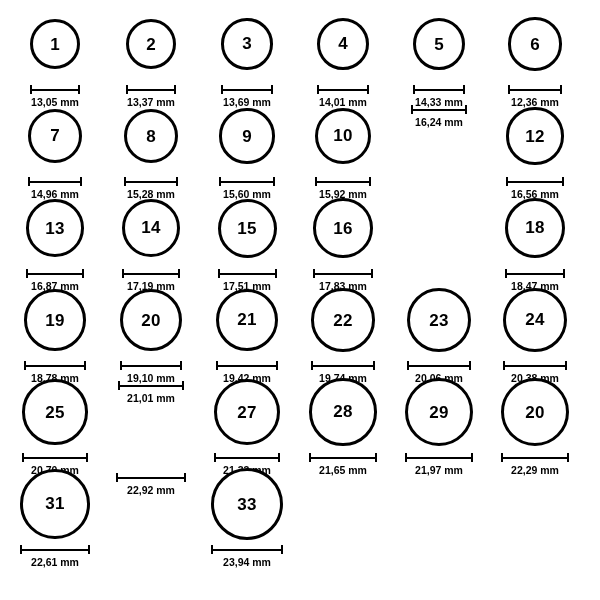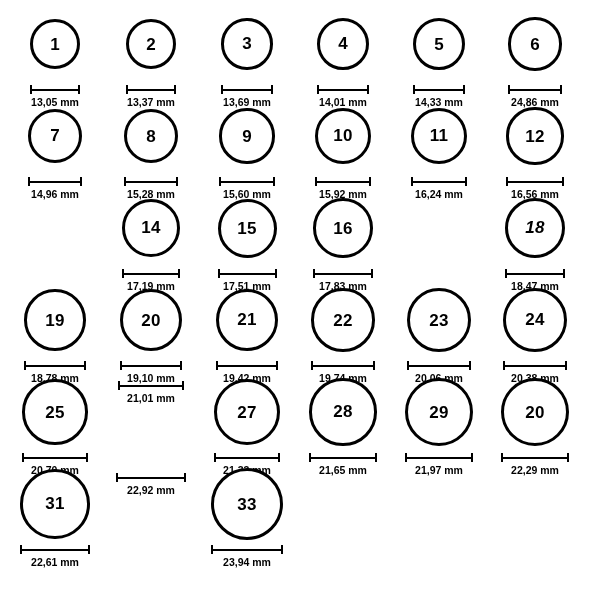--- a/index.html
+++ b/index.html
@@ -153,21 +153,21 @@
       <div class="ring-wrap" style="height: 72px;">
         <div class="ring" style="width: 53.2px; height: 53.2px;">
           <span class="ring-label">6</span>
         </div>
       </div>
       <div class="measure" style="width: 53.2px;">
         <div class="bar"></div>
         <div class="tick left"></div>
         <div class="tick right"></div>
       </div>
-      <div class="mm">24,86 mm</div>
+      <div class="mm">12,36 mm</div>
     </div>
     <div class="cell" style="left: 7px; top: 100px;">
       <div class="ring-wrap" style="height: 72px;">
         <div class="ring" style="width: 53.9px; height: 53.9px;">
           <span class="ring-label">7</span>
         </div>
       </div>
       <div class="measure" style="width: 53.9px;">
         <div class="bar"></div>
         <div class="tick left"></div>
@@ -208,45 +208,53 @@
         </div>
       </div>
       <div class="measure" style="width: 55.8px;">
         <div class="bar"></div>
         <div class="tick left"></div>
         <div class="tick right"></div>
       </div>
       <div class="mm">15,92 mm</div>
     </div>
     <div class="cell" style="left: 391px; top: 100px;">
-      <div class="ring-wrap" style="height: 72px;">
-        <div class="ring" style="width: 56.4px; height: 56.4px;">
-          <span class="ring-label">11</span>
-        </div>
-      </div>
       <div class="measure" style="width: 56.4px;">
         <div class="bar"></div>
         <div class="tick left"></div>
         <div class="tick right"></div>
       </div>
       <div class="mm">16,24 mm</div>
     </div>
     <div class="cell" style="left: 487px; top: 100px;">
       <div class="ring-wrap" style="height: 72px;">
         <div class="ring" style="width: 57.1px; height: 57.1px;">
           <span class="ring-label">12</span>
         </div>
       </div>
       <div class="measure" style="width: 57.1px;">
         <div class="bar"></div>
         <div class="tick left"></div>
         <div class="tick right"></div>
       </div>
       <div class="mm">16,56 mm</div>
     </div>
+    <div class="cell" style="left: 7px; top: 192px;">
+      <div class="ring-wrap" style="height: 72px;">
+        <div class="ring" style="width: 57.7px; height: 57.7px;">
+          <span class="ring-label">13</span>
+        </div>
+      </div>
+      <div class="measure" style="width: 57.7px;">
+        <div class="bar"></div>
+        <div class="tick left"></div>
+        <div class="tick right"></div>
+      </div>
+      <div class="mm">16,87 mm</div>
+    </div>
     <div class="cell" style="left: 103px; top: 192px;">
       <div class="ring-wrap" style="height: 72px;">
         <div class="ring" style="width: 58.4px; height: 58.4px;">
           <span class="ring-label">14</span>
         </div>
       </div>
       <div class="measure" style="width: 58.4px;">
         <div class="bar"></div>
         <div class="tick left"></div>
         <div class="tick right"></div>
@@ -274,21 +282,21 @@
       </div>
       <div class="measure" style="width: 59.7px;">
         <div class="bar"></div>
         <div class="tick left"></div>
         <div class="tick right"></div>
       </div>
       <div class="mm">17,83 mm</div>
     </div>
     <div class="cell" style="left: 487px; top: 192px;">
       <div class="ring-wrap" style="height: 72px;">
-        <div class="ring" style="width: 60.9px; height: 60.9px; font-style: italic;">
+        <div class="ring" style="width: 60.9px; height: 60.9px;">
           <span class="ring-label">18</span>
         </div>
       </div>
       <div class="measure" style="width: 60.9px;">
         <div class="bar"></div>
         <div class="tick left"></div>
         <div class="tick right"></div>
       </div>
       <div class="mm">18,47 mm</div>
     </div>

